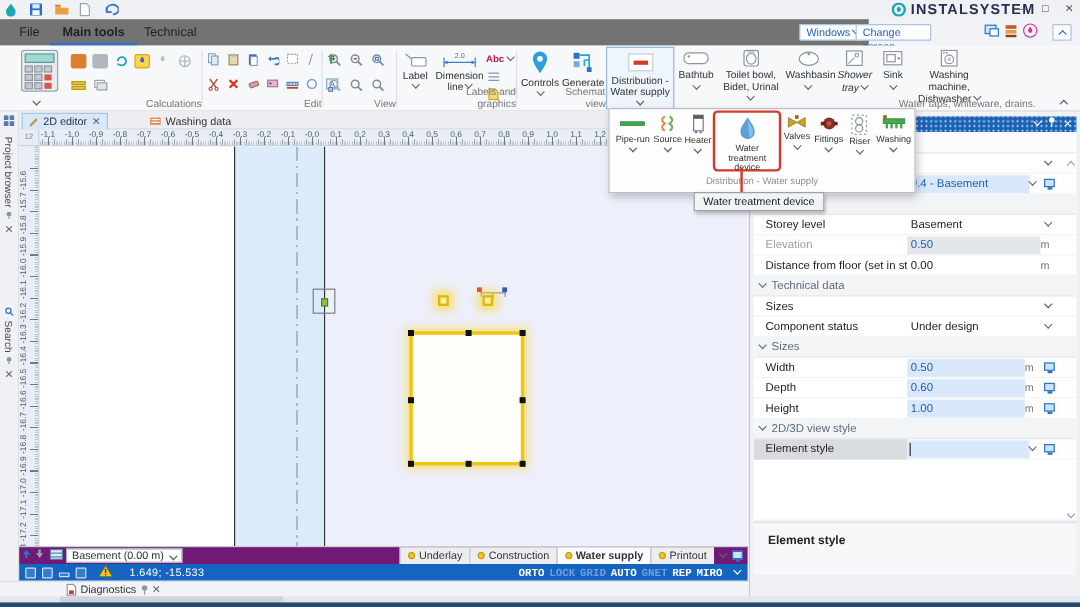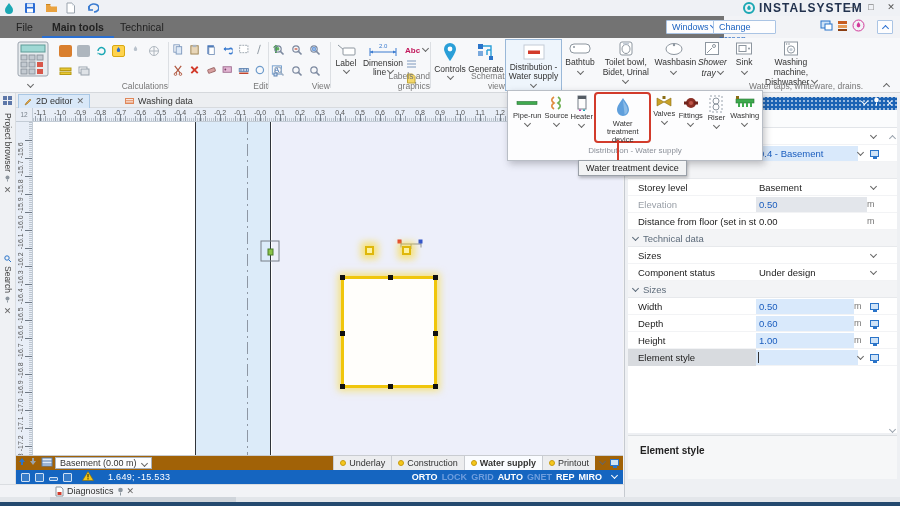--- a/index.html
+++ b/index.html
@@ -95,38 +95,38 @@
   #axis { position:absolute; left:214px; top:0; width:1px; height:333px;
           background:repeating-linear-gradient(180deg,#8e97a4 0 12px,transparent 12px 16px,#8e97a4 16px 18px,transparent 18px 22px); }
   #lavender { position:absolute; left:239px; top:0; width:351px; height:333px; background:#edeffa; }
   #selrect { position:absolute; left:308px; top:154px; width:96px; height:112px; background:#fffefb;
              border:3px solid #f0c60c; box-shadow:0 0 7px 3px rgba(250,215,40,.55); }
   .handle { position:absolute; width:5px; height:5px; background:#111; }
   .glowsq { position:absolute; width:9px; height:9px; background:#fdf2a0; border:2px solid #dfb70a;
             box-shadow:0 0 7px 4px rgba(250,215,40,.6); }
 
   
-  #storeybar { left:0; top:362px; width:607px; height:15px; background:#a16207; border-top:1px solid #c9ccd1;
+  #storeybar { left:0; top:362px; width:607px; height:15px; background:#701a75; border-top:1px solid #c9ccd1;
                display:flex; align-items:center; font-size:9px; }
   #storeysel { height:12px; border:1px solid #aab2bb; background:#fcfdfe; line-height:10px;
                padding:0 4px; margin-left:2px; display:flex; align-items:center; gap:5px; }
   .arrbtn { width:11px; height:12px; text-align:center; line-height:12px; font-size:8px; }
   #layertabs { margin-left:auto; display:flex; align-items:center; height:15px; }
   .ltab { display:flex; align-items:center; gap:3px; padding:0 6px; height:14px; font-size:9px;
           color:#333; border-left:1px solid #c9ccd1; background:#ecedef; }
   .ltab.active { background:#fafcff; font-weight:bold; }
   .bulb { width:6px; height:6px; border-radius:50%; background:#f5c71b; border:1px solid #c79b10;
           display:inline-block; }
   #statusbar { left:0; top:377px; width:607px; height:14px; background:#1565c0; color:#fff;
                display:flex; align-items:center; font-size:9px; }
   .sb-ic { display:inline-block; width:9px; height:9px; margin-left:5px; border:1px solid #cfe0f4;
            border-radius:1px; background:rgba(255,255,255,.15); }
   #coords { margin-left:14px; letter-spacing:.3px; }
   #toggles { margin-left:auto; margin-right:8px; display:flex; align-items:center; gap:0; font-weight:bold; }
-  .tog { padding:0 2px; }
+  .tog { padding:0 2px;font-family:Liberation Mono, monospace; }
   .tog.off { color:#6f9ede; }
   .tog.on { color:#ffffff; }
   .togsep { color:#7fa6dd; font-weight:normal; }
 
   
   #rightpanel { left:624px; top:95px; width:276px; height:402px; background:#eef0f3; border-left:1px solid #c6cad0; }
   #paneltitle { position:absolute; left:3px; top:2px; right:3px; height:13px; background:#1b62b4;
                 background-image:radial-gradient(circle, rgba(255,255,255,.55) 1px, transparent 1px);
                 background-size:4px 4px; background-position:2px 2px; display:flex; justify-content:flex-end;
                 align-items:center; gap:6px; padding-right:4px; }
@@ -836,20 +836,25 @@
           </div>
 
           <div class="prow">
             <span class="plabel">Height</span>
             <span class="pvalue blue-text blue-cell">1.00</span>
 
             <span class="punit show">m</span>
             <span class="pmon show"><span class="mon-ic"></span></span>
           </div>
 
+          <div class="prow section">
+            <span class="plabel">2D/3D view style</span>
+            <span class="pvalue"></span>
+
+          </div>
 
           <div class="prow">
             <span class="plabel sel">Element style</span>
             <span class="pvalue blue-cell caret"></span>
             <span class="pchev show"><span class="chev"></span></span>
 
             <span class="pmon show"><span class="mon-ic"></span></span>
           </div>
         </div>
     </div>

